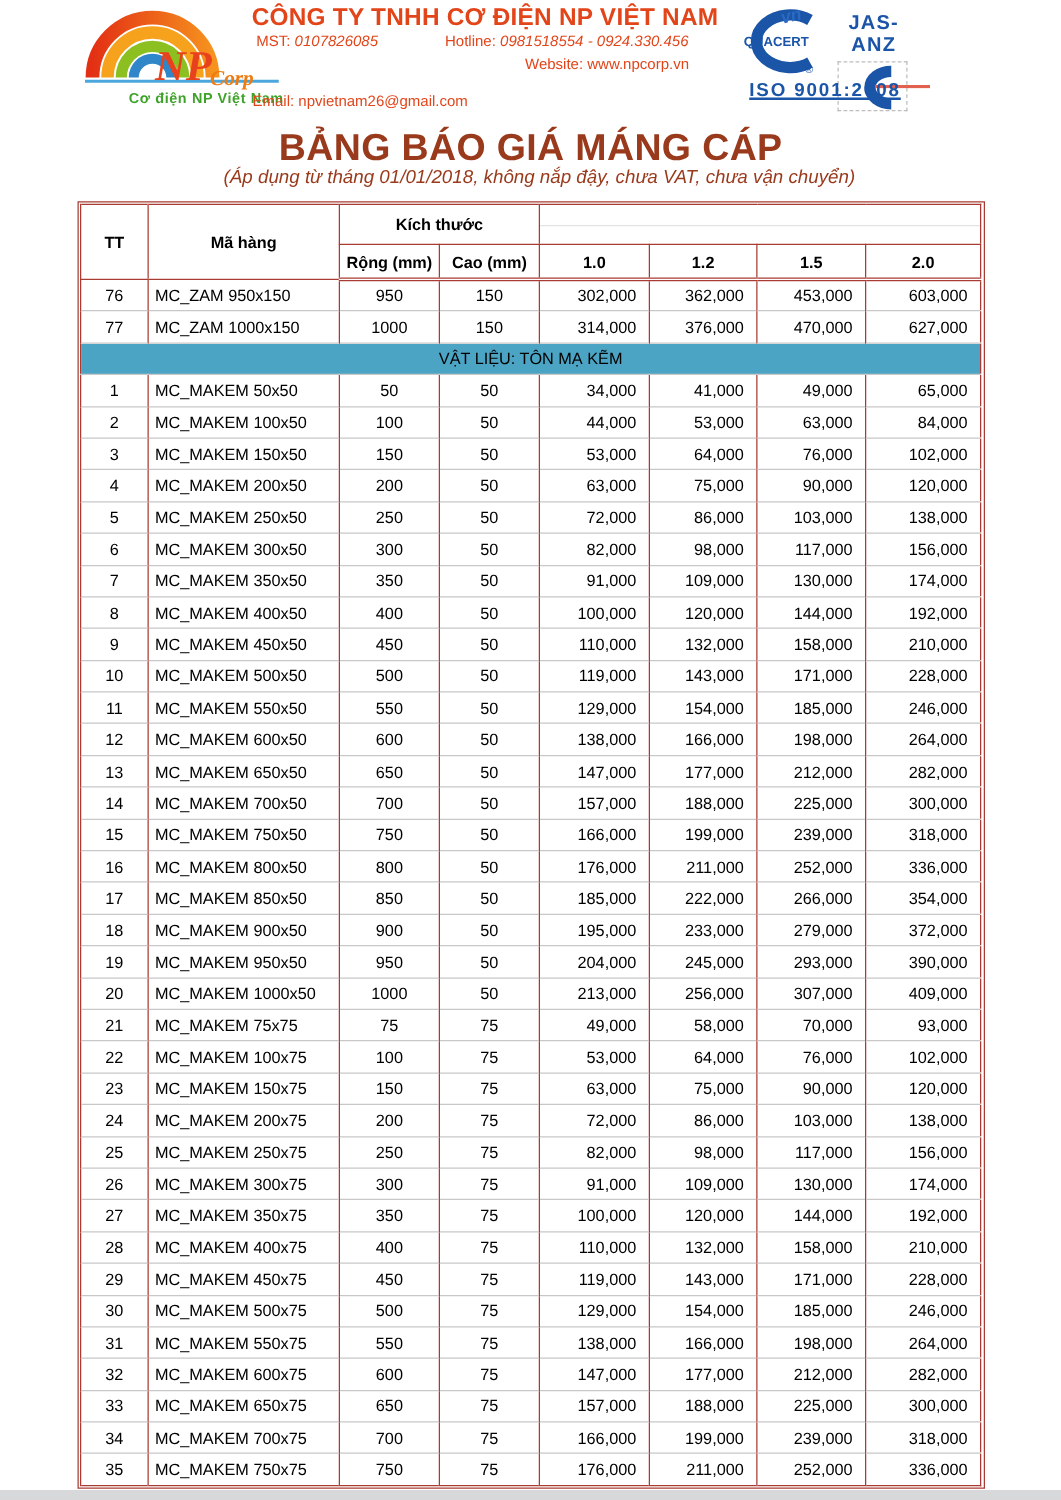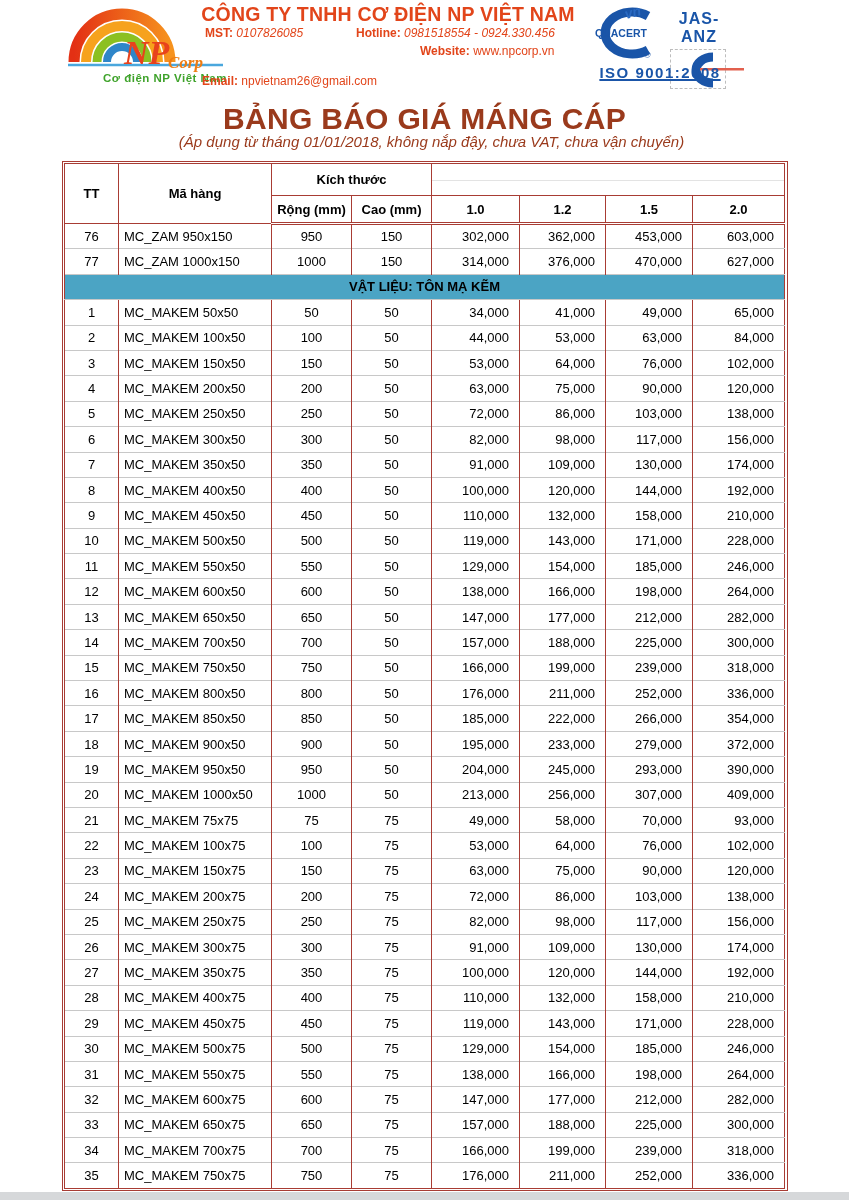--- a/index.html
+++ b/index.html
@@ -14,21 +14,21 @@
   html,body{background:#ffffff;}
   body{font-family:"Liberation Sans", sans-serif;}
   .page{position:relative;width:849px;height:1200px;background:#ffffff;overflow:hidden;}
 
   
   .header{position:absolute;left:0;top:0;width:849px;height:96px;}
   .logo-svg{position:absolute;left:58px;top:4px;}
   .company-name{position:absolute;left:183px;top:3px;width:410px;text-align:center;
     color:var(--orange);font-weight:bold;font-size:19.5px;letter-spacing:0.2px;}
   .info{position:absolute;color:var(--orange);font-size:12px;white-space:nowrap;}
-  .info b{font-weight:bold;}
+  .info b{font-weight:normal;}
   .info i{font-style:italic;}
   .mst{left:205px;top:26px;}
   .hotline{left:356px;top:26px;}
   .email{left:202px;top:44px;margin-top:30px;}
   .website{left:420px;top:44px;}
   .soTk{left:183px;top:61px;width:410px;text-align:center;}
   .cnLine{left:183px;top:75px;width:410px;text-align:center;}
 
   
   .quacert-svg{position:absolute;left:584px;top:6px;}
@@ -59,21 +59,21 @@
   thead tr.h2 th{border-bottom:3px double var(--red);}
   th.rowspan2{border-bottom:3px double var(--red);}
   th.th-empty{position:relative;}
   th.th-empty .ghost-line{position:absolute;left:0;right:0;top:50%;height:1px;background:#e3e3e3;}
   tbody tr{height:25.4px;}
   tbody td{border-top:1px solid var(--gray-line);}
   td.td-tt{text-align:center;}
   td.td-code{text-align:left;padding-left:5px;}
   td.td-size{text-align:center;}
   td.td-price{text-align:right;padding-right:10px;}
-  td.section-cell{background:var(--teal);text-align:center;font-weight:bold;font-size:13.5px;
+  td.section-cell{background:var(--teal);text-align:center;font-weight:normal;font-size:13.5px;
     border-top:1px solid var(--gray-line);border-bottom:1px solid var(--gray-line);}
   .page-bottom-strip{position:absolute;left:0;top:1192px;width:849px;height:8px;background:#d6d8da;}
 </style>
 </head>
 <body>
 
 <div class="page">
 
   <div class="header">
 

